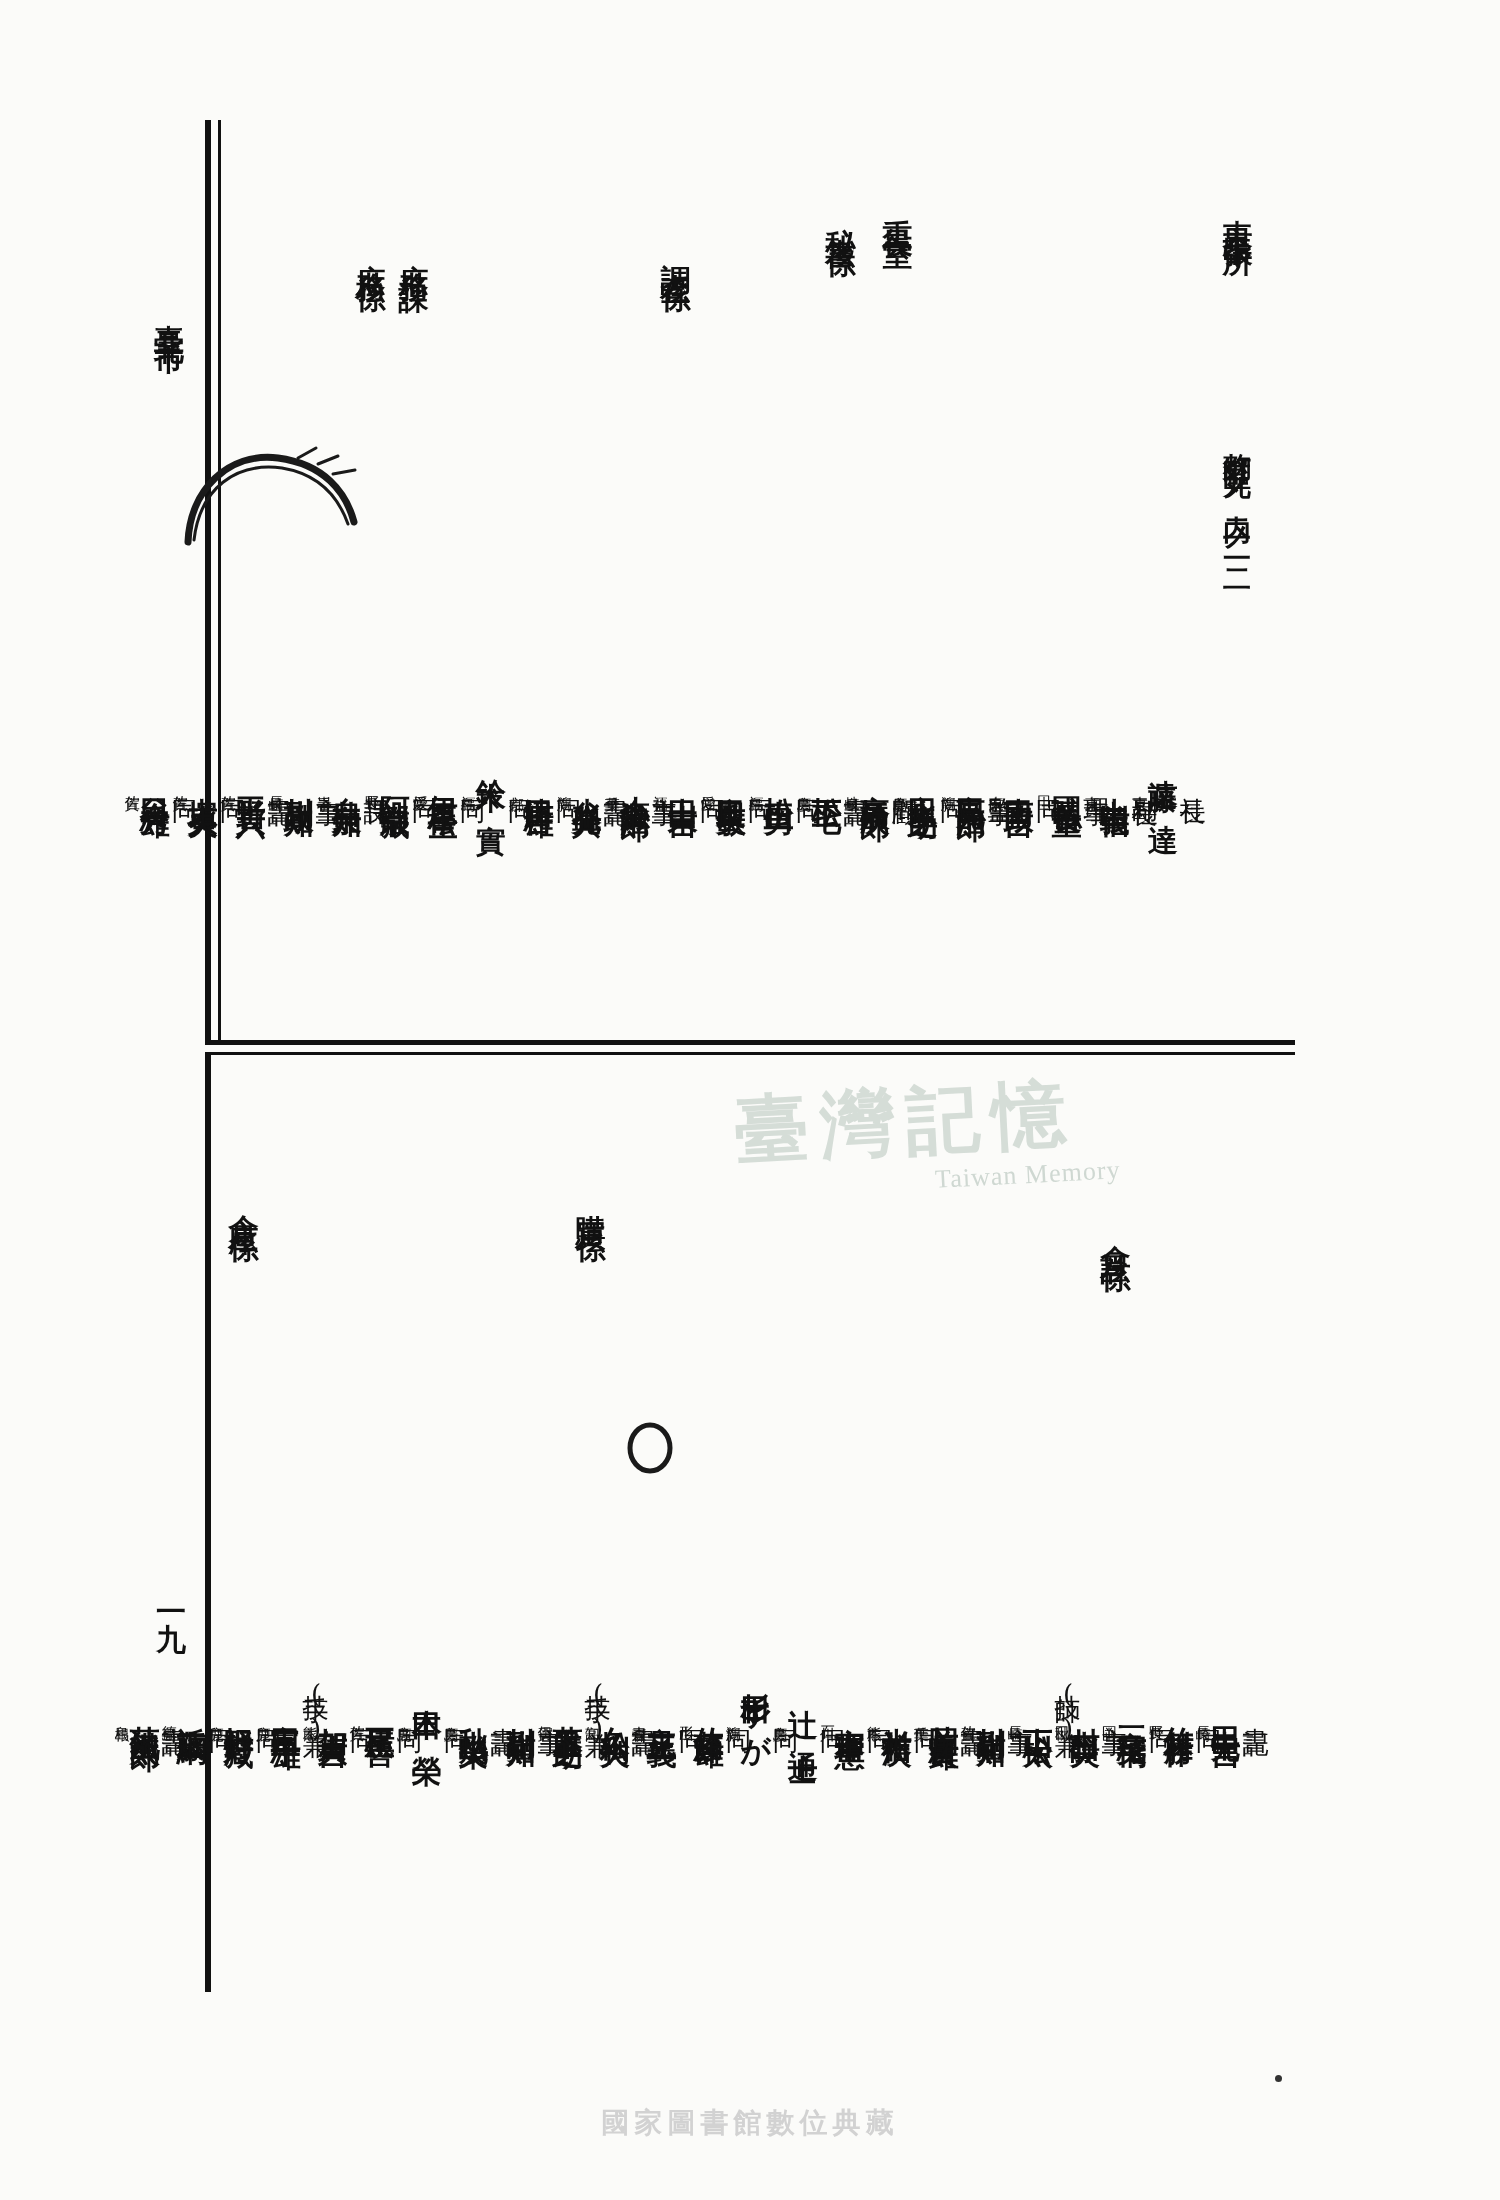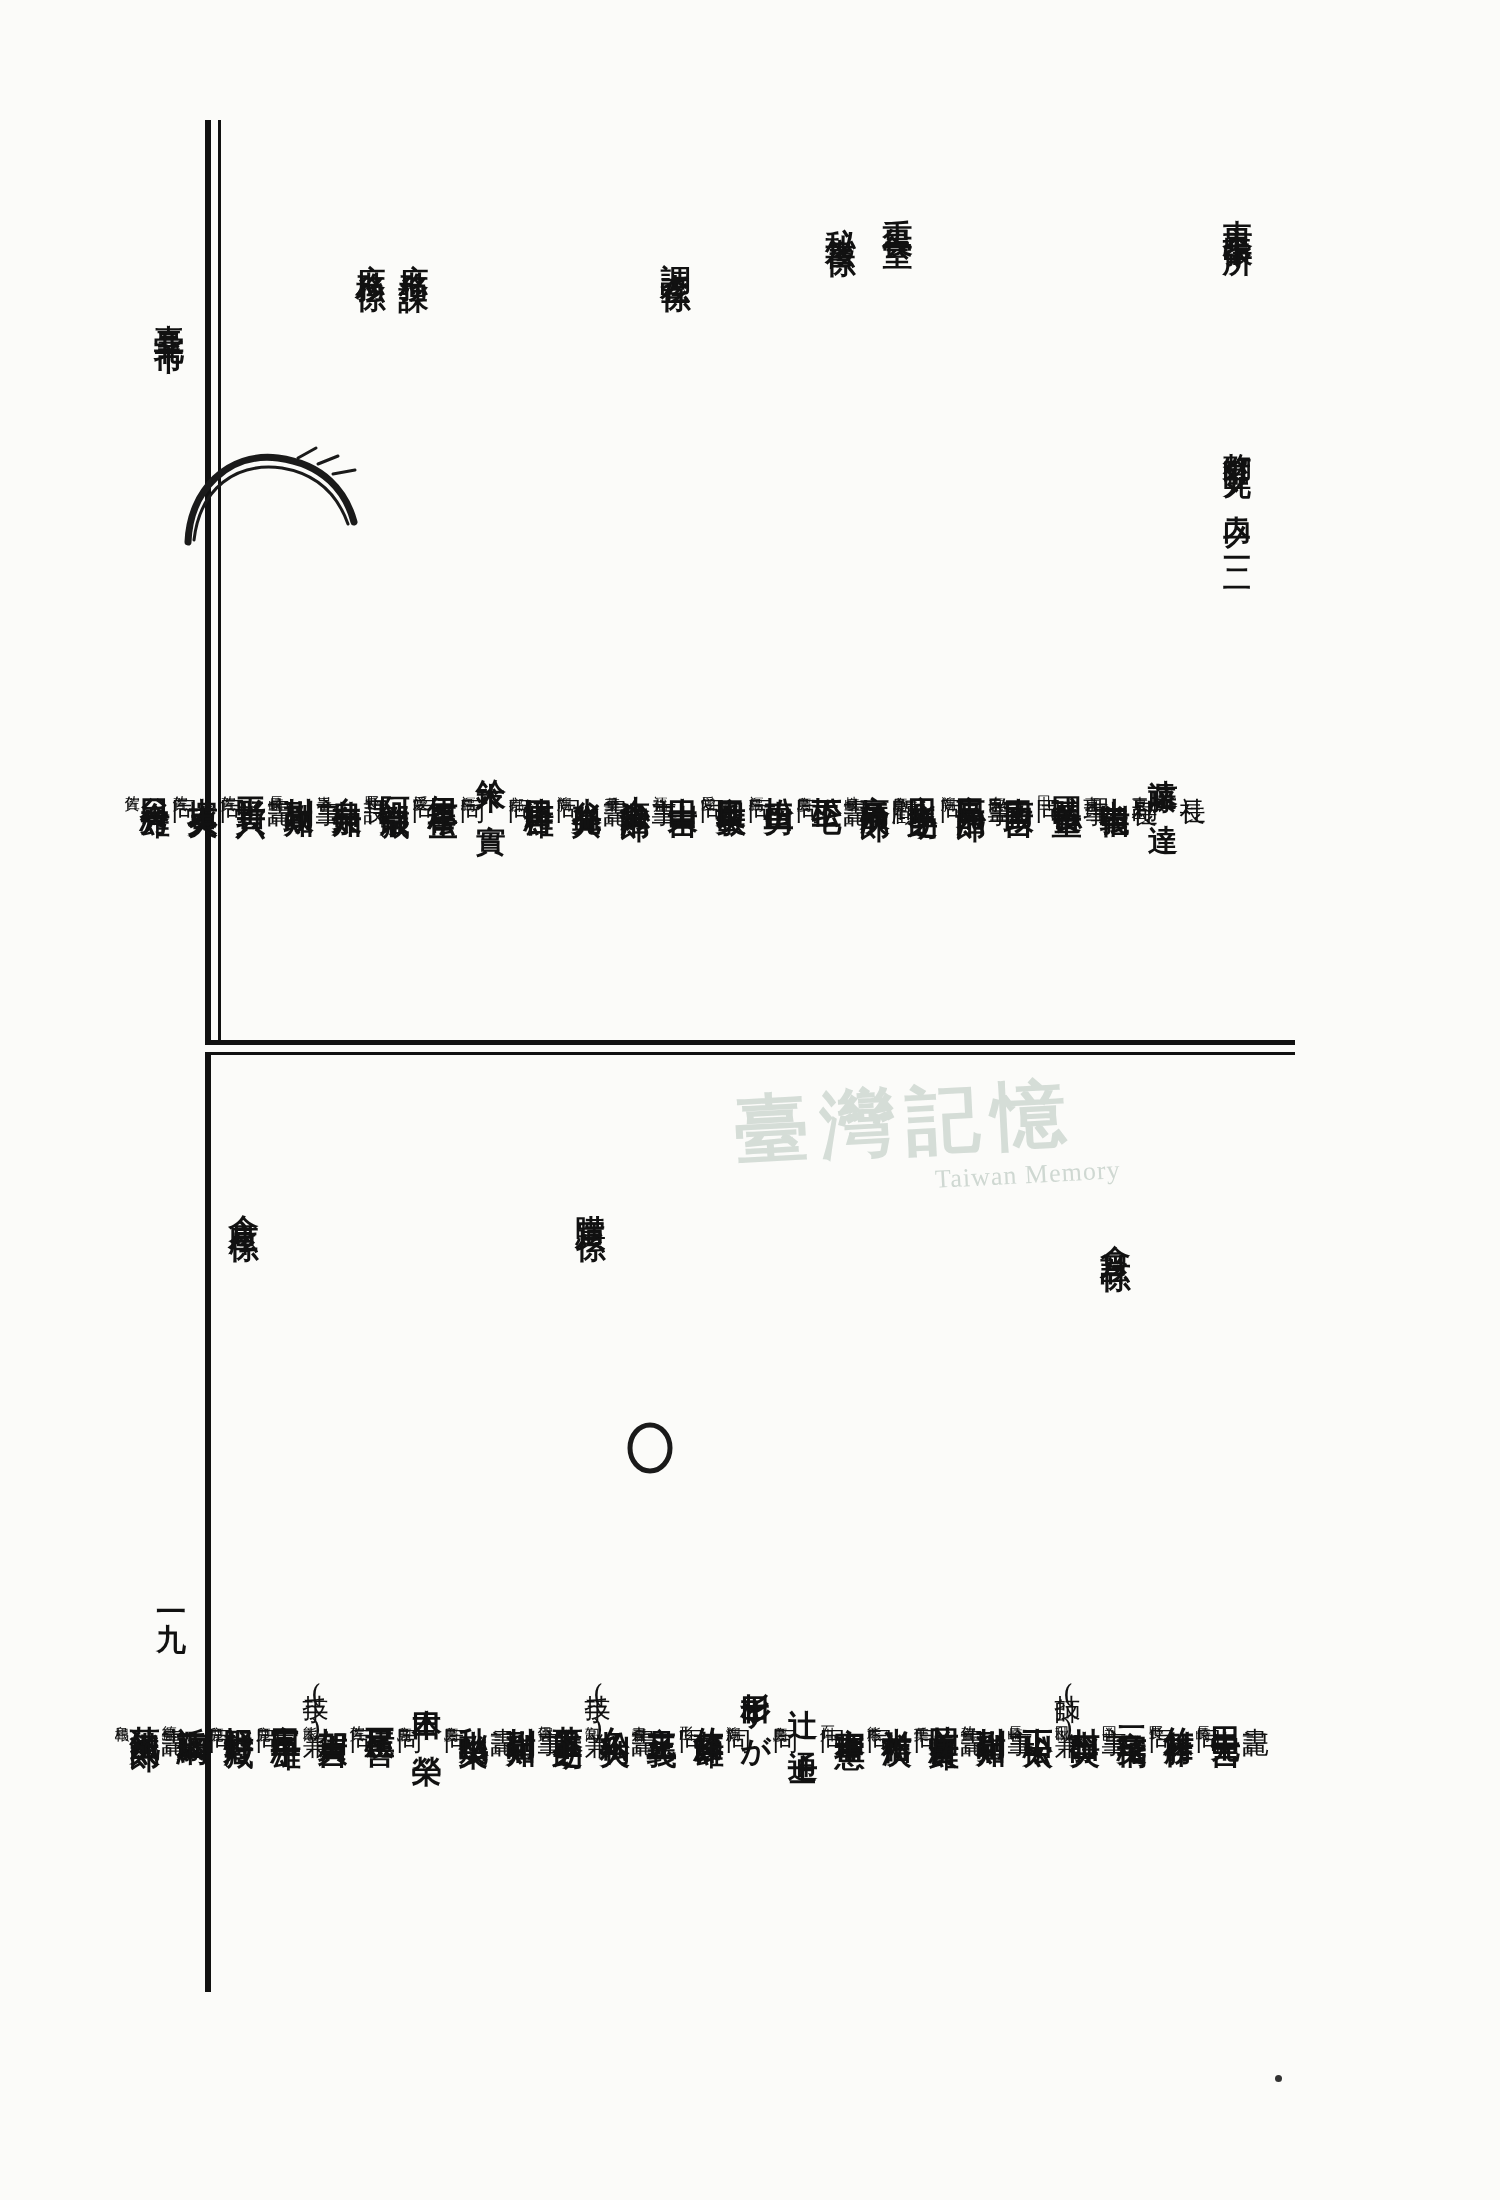--- a/index.html
+++ b/index.html
@@ -441,13 +441,14 @@
       <div class="entry" style="left: 141px; top: 1440px; height: 540px; width: 47px;">
         <div class="vcol role" style="position: static;">書記</div>
         <div style="height: 40px;"></div>
         <div class="vcol name" style="position: static;">菊池鐵太郎</div>
         <div class="vcol pref" style="position: static; margin-top: 8px;">島根</div>
       </div>
     </div>
 
   <div class="dot" style="left:1275px;top:2075px;"></div>
 
+  <div class="footer">國家圖書館數位典藏</div>
 </div>
 
 </body></html>

